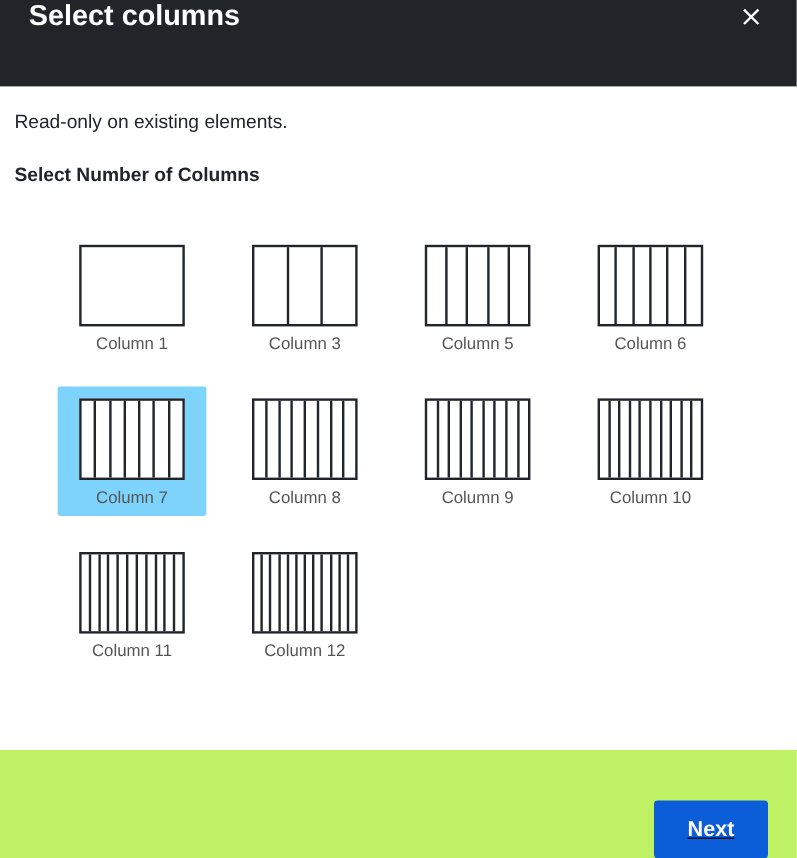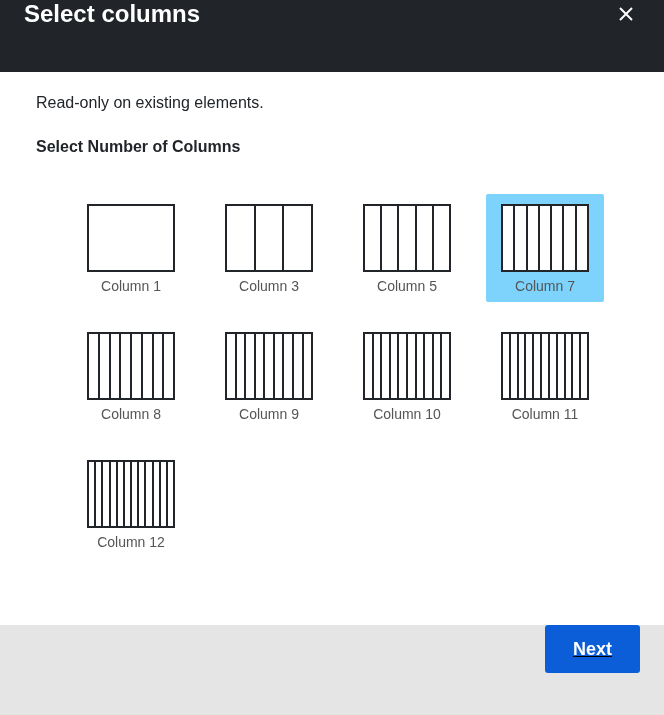--- a/index.html
+++ b/index.html
@@ -27,21 +27,21 @@
     width: 28px;
     height: 28px;
     display: flex;
     align-items: center;
     justify-content: center;
     cursor: pointer;
     color: #ffffff;
   }
   .close-btn svg { width: 16px; height: 16px; stroke: #ffffff; stroke-width: 2; }
   .body {
-    padding: 22px 24px 0 36px;
+    padding: 22px 24px 0 12px;
   }
   .readonly-text {
     font-size: 16px;
     color: #212529;
     margin-bottom: 26px;
   }
   .section-label {
     font-size: 16px;
     font-weight: 700;
     color: #212529;
@@ -82,23 +82,23 @@
   .option-label {
     font-size: 14px;
     color: #555555;
   }
   .footer {
     position: absolute;
     left: 0;
     right: 0;
     bottom: 0;
     height: 90px;
-    background: #e5e5e5;
-    display: flex;
-    align-items: flex-start;
+    background: #bef264;
+    display: flex;
+    align-items: flex-end;
     justify-content: flex-end;
     padding: 0 24px;
     text-decoration: underline;
   }
   .next-btn {
     background: #0b5ed7;
     color: #ffffff;
     border: none;
     height: 48px;
     padding: 0 28px;
@@ -142,20 +142,31 @@
       <div class="option">
         <div class="box">
           <div class="segment"></div>
           <div class="segment"></div>
           <div class="segment"></div>
           <div class="segment"></div>
           <div class="segment"></div>
         </div>
         <span class="option-label">Column 5</span>
       </div>
+      <div class="option">
+        <div class="box">
+          <div class="segment"></div>
+          <div class="segment"></div>
+          <div class="segment"></div>
+          <div class="segment"></div>
+          <div class="segment"></div>
+          <div class="segment"></div>
+        </div>
+        <span class="option-label">Column 6</span>
+      </div>
       <div class="option selected">
         <div class="box">
           <div class="segment"></div>
           <div class="segment"></div>
           <div class="segment"></div>
           <div class="segment"></div>
           <div class="segment"></div>
           <div class="segment"></div>
           <div class="segment"></div>
         </div>

